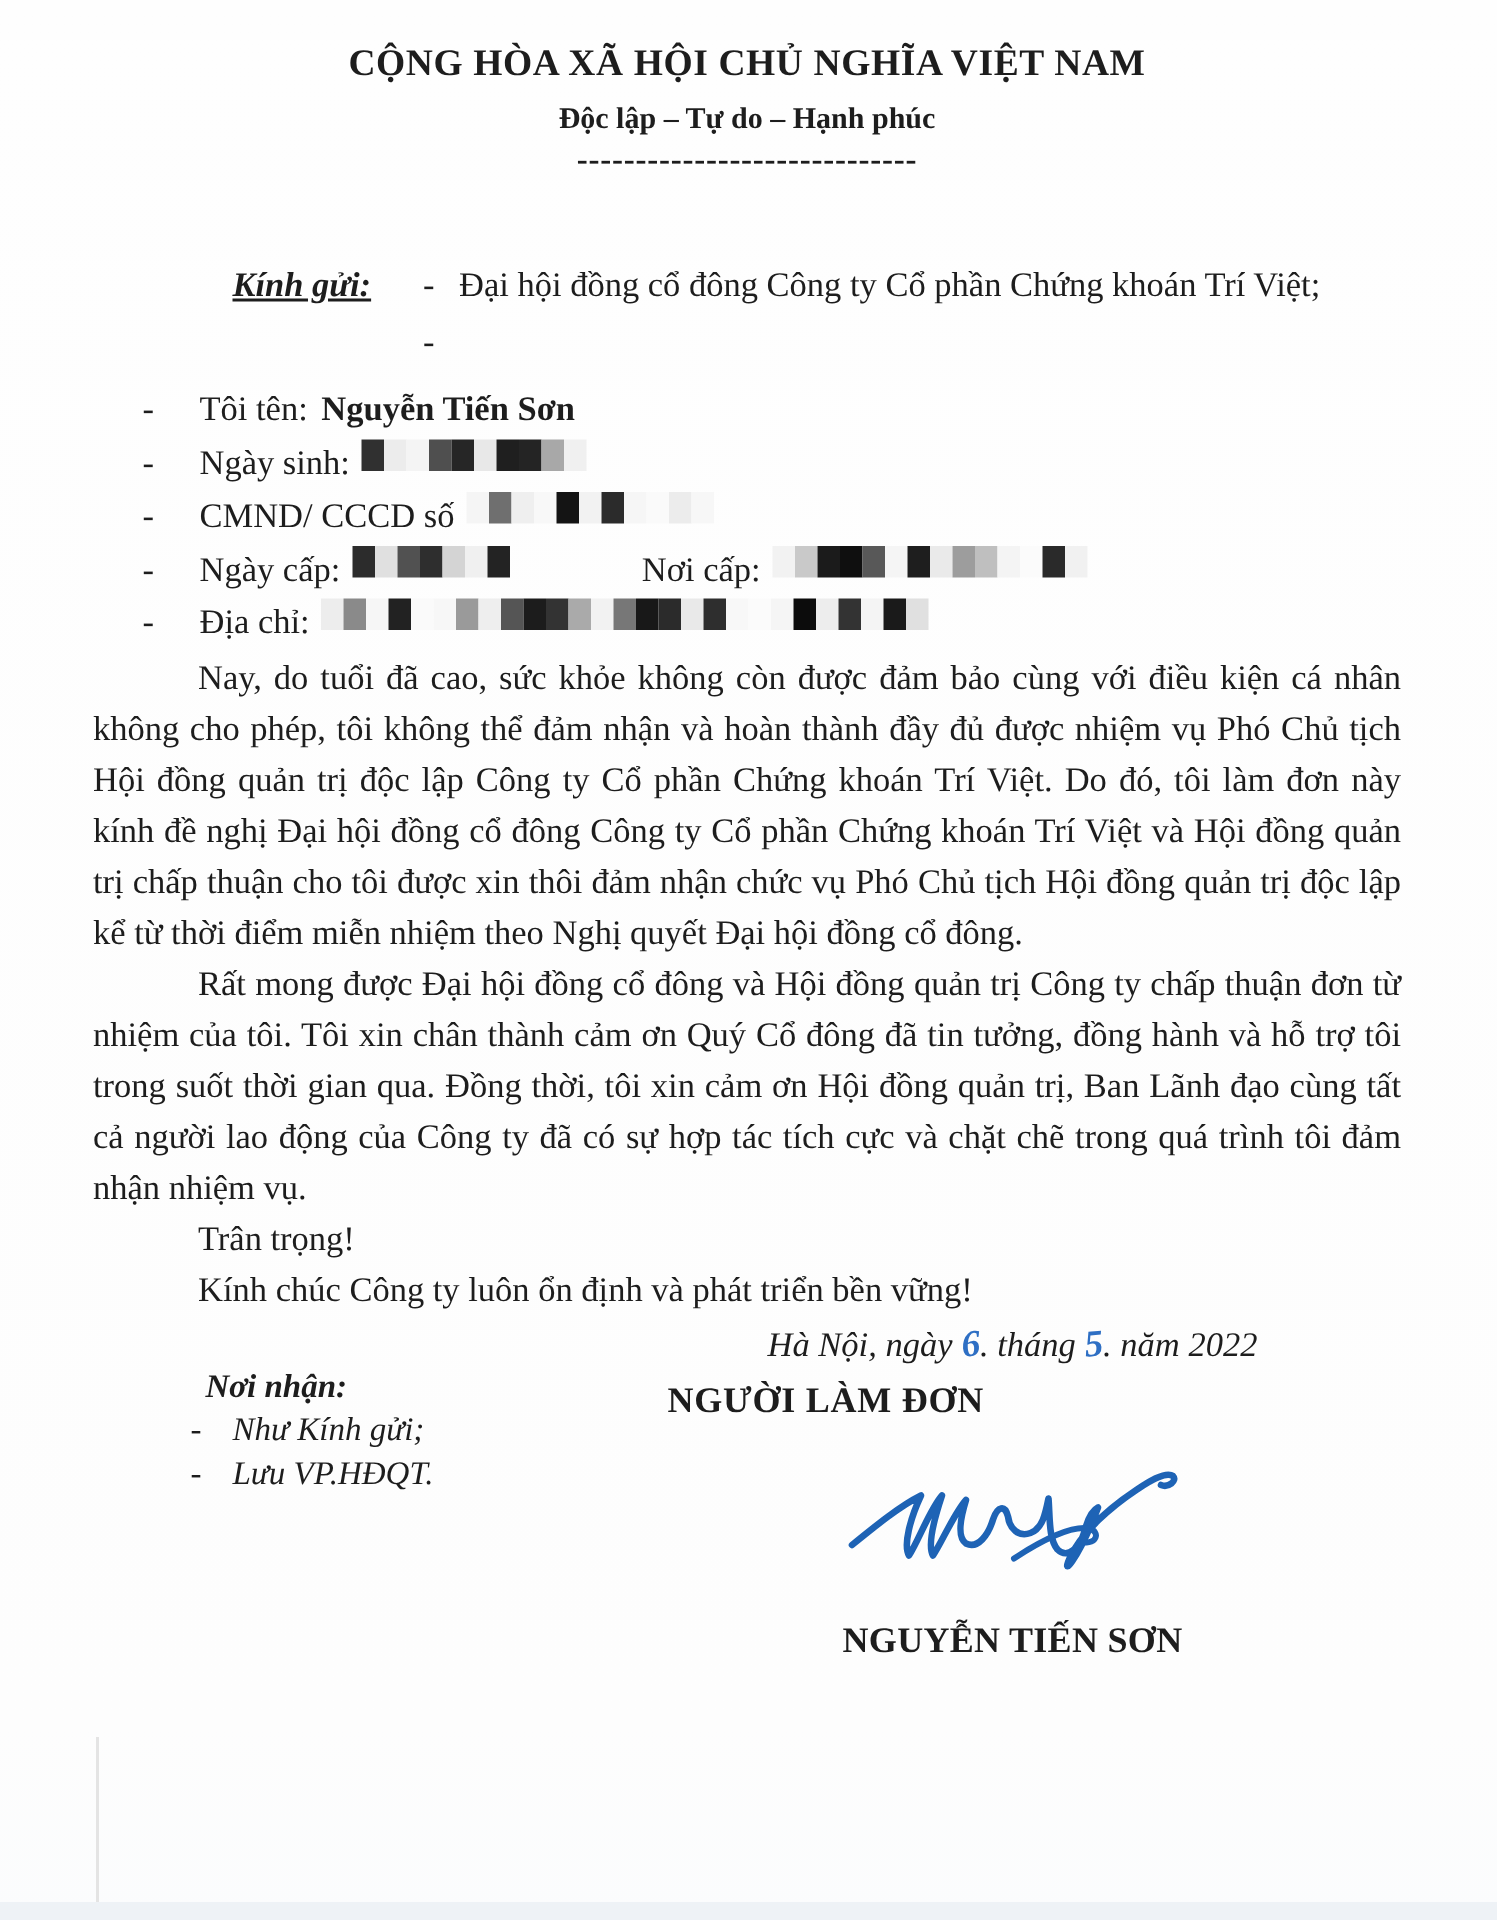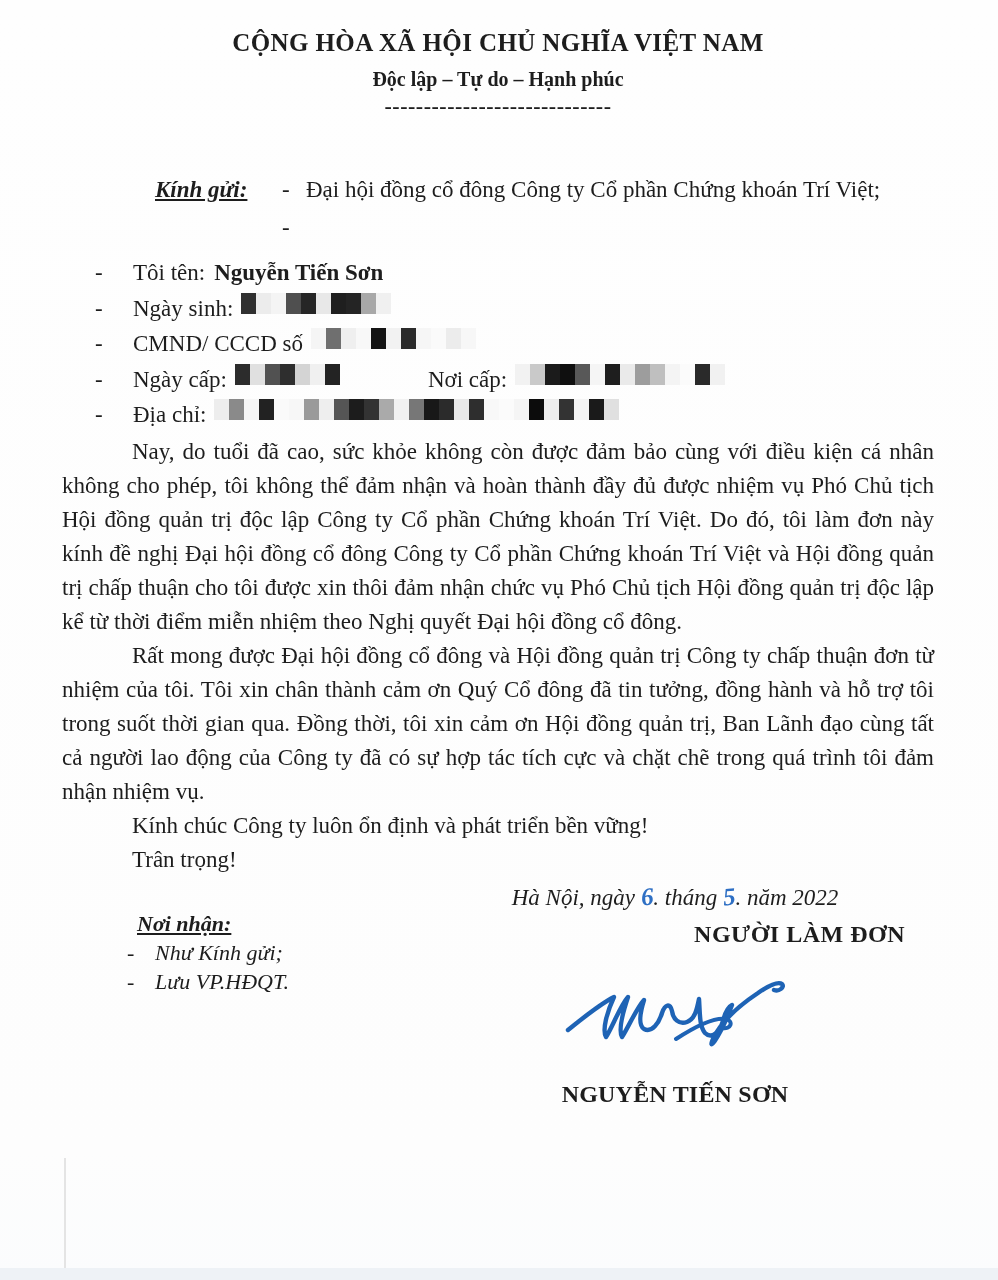--- a/index.html
+++ b/index.html
@@ -60,29 +60,29 @@
 
   
   .signoff{position:relative;height:236px;margin-top:4px;}
   .place-date{
     position:absolute;left:383px;top:2px;width:460px;
     text-align:center;font-style:italic;font-size:23px;
   }
   .ink{color:#2e6fc4;font-weight:bold;font-style:italic;font-size:25px;display:inline-block;transform:rotate(-5deg);}
   .role{
     position:absolute;left:383px;top:40px;width:460px;
-    text-align:right;font-weight:bold;font-size:24px;letter-spacing:.5px;
+    text-align:left;font-weight:bold;font-size:24px;letter-spacing:.5px;
   }
   .sig-wrap{position:absolute;left:383px;top:72px;width:460px;text-align:center;}
   .signer{
     position:absolute;left:383px;top:200px;width:460px;
     text-align:center;font-weight:bold;font-size:24px;letter-spacing:.2px;
   }
   .noi-nhan{position:absolute;left:65px;top:28px;font-size:22px;}
-  .nn-label{font-weight:bold;font-style:italic;text-decoration:underline;padding-left:10px;line-height:29px;}
+  .nn-label{font-weight:bold;font-style:italic;padding-left:10px;line-height:29px;}
   .nn-item{display:flex;font-style:italic;line-height:29px;}
   .nn-dash{flex:0 0 28px;}
 
   
   .scan-line{position:absolute;left:64px;top:1158px;width:2px;height:122px;background:#e4e4e4;}
   .bottom-strip{position:absolute;left:0;bottom:0;width:998px;height:12px;background:#eef2f6;}
 </style>
 </head>
 <body>
 
@@ -206,22 +206,22 @@
           <i style="background: rgb(244, 244, 244);"></i>
           <i style="background: rgb(26, 26, 26);"></i>
           <i style="background: rgb(224, 224, 224);"></i>
         </span>
     </div>
   </div>
 
   <div class="body-text">
     <p>Nay, do tuổi đã cao, sức khỏe không còn được đảm bảo cùng với điều kiện cá nhân không cho phép, tôi không thể đảm nhận và hoàn thành đầy đủ được nhiệm vụ Phó Chủ tịch Hội đồng quản trị độc lập Công ty Cổ phần Chứng khoán Trí Việt. Do đó, tôi làm đơn này kính đề nghị Đại hội đồng cổ đông Công ty Cổ phần Chứng khoán Trí Việt và Hội đồng quản trị chấp thuận cho tôi được xin thôi đảm nhận chức vụ Phó Chủ tịch Hội đồng quản trị độc lập kể từ thời điểm miễn nhiệm theo Nghị quyết Đại hội đồng cổ đông.</p>
     <p>Rất mong được Đại hội đồng cổ đông và Hội đồng quản trị Công ty chấp thuận đơn từ nhiệm của tôi. Tôi xin chân thành cảm ơn Quý Cổ đông đã tin tưởng, đồng hành và hỗ trợ tôi trong suốt thời gian qua. Đồng thời, tôi xin cảm ơn Hội đồng quản trị, Ban Lãnh đạo cùng tất cả người lao động của Công ty đã có sự hợp tác tích cực và chặt chẽ trong quá trình tôi đảm nhận nhiệm vụ.</p>
+    <p class="noj">Trân trọng!</p>
     <p class="noj">Kính chúc Công ty luôn ổn định và phát triển bền vững!</p>
-    <p class="noj">Trân trọng!</p>
   </div>
 
   <div class="signoff">
 
     <div class="place-date">
       <span>Hà Nội, ngày </span><span class="ink">6</span><span>. tháng </span><span class="ink">5</span><span>. năm 2022</span>
     </div>
 
     <div class="role">NGƯỜI LÀM ĐƠN</div>
 

